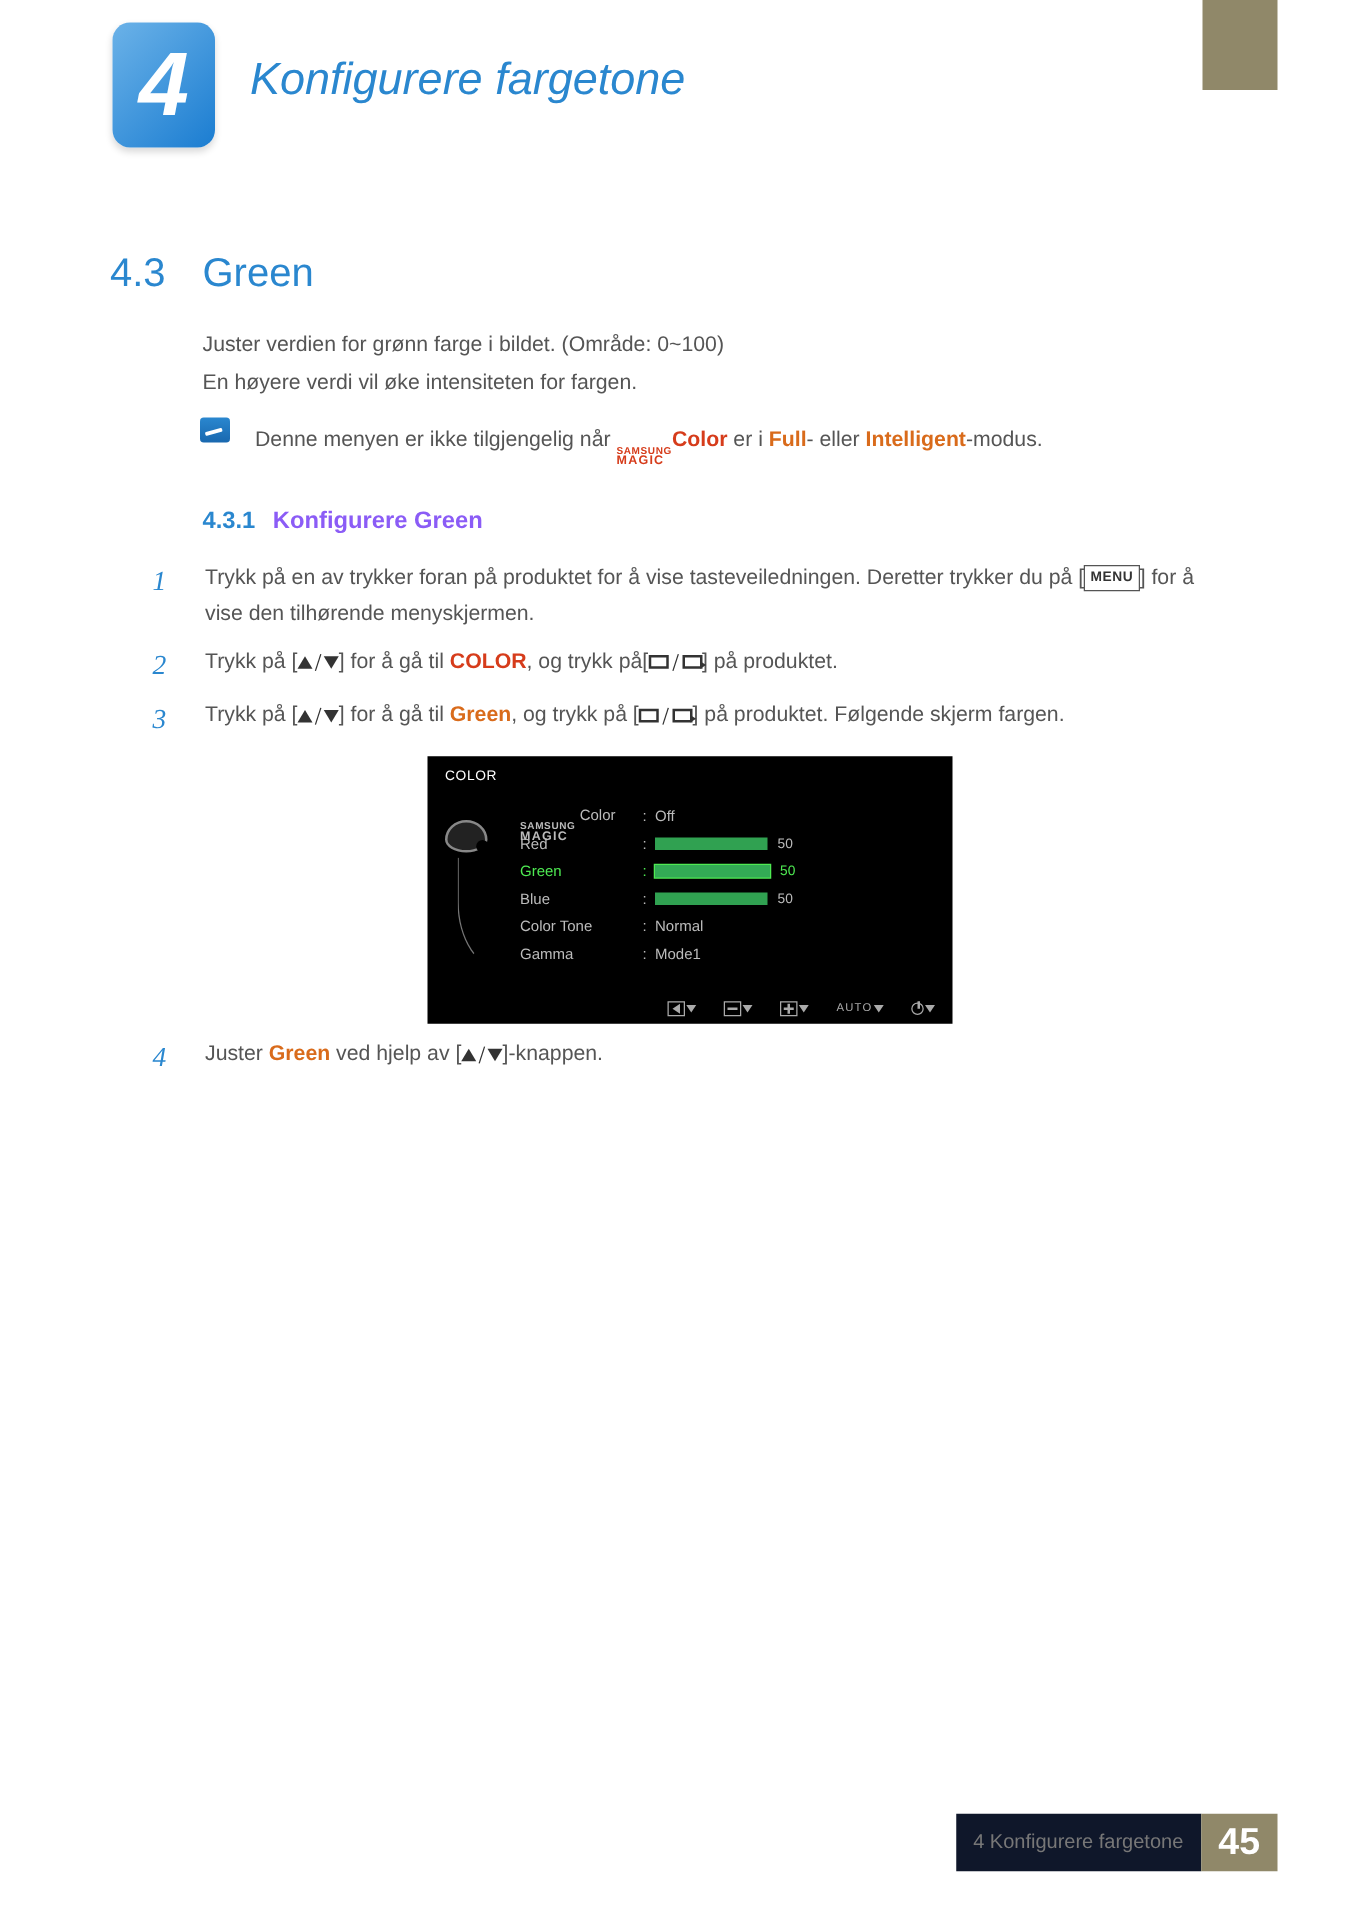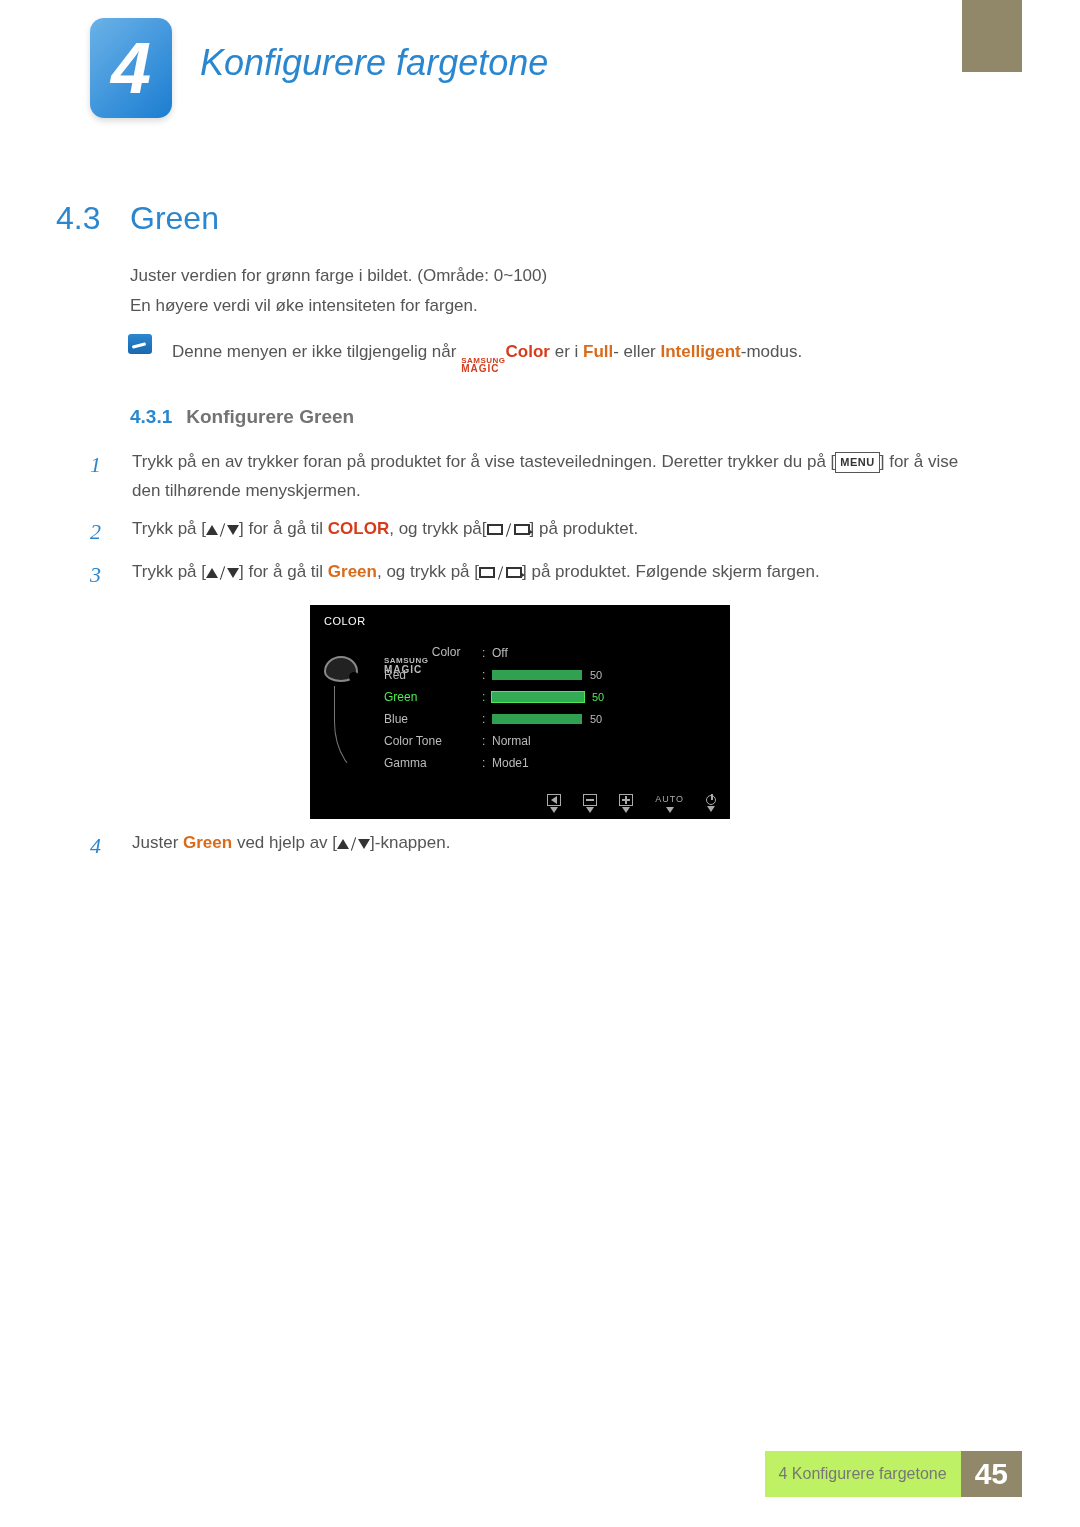--- a/index.html
+++ b/index.html
@@ -41,21 +41,21 @@
   }
   .chapter-title {
     position: absolute;
     left: 200px;
     top: 42px;
     font-size: 36px;
     color: #2a87cf;
     font-style: italic;
   }
   .content {
-    padding: 70px 100px 0 56px;
+    padding: 70px 100px 0 88px;
   }
   .sec-row {
     display: flex;
     gap: 28px;
     margin-bottom: 26px;
   }
   .sec-num { font-size: 32px; color: #2a87cf; min-width: 46px; }
   .sec-title { font-size: 32px; color: #2a87cf; }
   .body { margin-left: 74px; font-size: 17px; line-height: 1.5; color: #555; }
   .p { margin: 4px 0; }
@@ -76,21 +76,21 @@
     background: #fff;
     border-radius: 1px;
     transform: rotate(-15deg);
   }
   .magic { font-size: 10px; letter-spacing: 1px; font-weight: bold; vertical-align: middle; display:inline-block; line-height:0.9;}
   .magic .top { display:block; font-size:8px; letter-spacing:0.5px;margin-top:25px;}
   .orange { color: #d96b1b; font-weight: bold; }
   .red { color: #d63c1b; font-weight: bold; }
   .subsec-row { display: flex; gap: 14px; margin: 30px 0 16px 0; }
   .subsec-num { color: #2a87cf; font-size: 19px; font-weight: bold; }
-  .subsec-title { color: #737373; font-size: 19px; font-weight: bold; }
+  .subsec-title { color: #8b5cf6; font-size: 19px; font-weight: bold; }
   ol.steps { list-style: none; margin-left: -40px; }
   ol.steps li { display: flex; gap: 20px; margin: 10px 0; }
   ol.steps .n { color: #2a87cf; font-style: italic; font-size: 22px; min-width: 22px; font-family: Georgia, serif;}
   ol.steps .t { flex: 1; line-height: 1.7; }
   .menubox { display:inline-block; border:1px solid #555; padding:0 4px; font-size:11px; font-weight:bold; color:#333; letter-spacing:0.5px; vertical-align:middle;}
   .arrows { display:inline-flex; vertical-align:middle; gap:2px; align-items:center;}
   .tri-up { width:0;height:0;border-left:6px solid transparent;border-right:6px solid transparent;border-bottom:10px solid #333;}
   .tri-down { width:0;height:0;border-left:6px solid transparent;border-right:6px solid transparent;border-top:10px solid #333;}
   .sep { width:5px;height:14px; position:relative;}
   .sep::before{content:"";position:absolute;left:2px;top:0;width:1px;height:100%;background:#333;transform:rotate(18deg);}
@@ -121,36 +121,36 @@
   .osd-val { width:68px;}
   .osd-bar-wrap { flex:1; display:flex; align-items:center; gap:8px;}
   .osd-bar { height:10px; background:#3a5; width:90px; }
   .osd-bar.dim { opacity:0.95;}
   .osd-bar.sel { box-shadow:0 0 0 1px #4eea52; width:92px;}
   .osd-num { width:24px; text-align:left; font-size:11px;}
   .osd-bot {
     position:absolute; bottom:6px; right:14px; display:flex; gap:22px; align-items:center;
     font-size:10px; color:#aaa;
   }
-  .btn-ic{display:inline-flex;flex-direction:column;align-items:center;gap:1px;margin-top:12px;}
+  .btn-ic{display:inline-flex;flex-direction:row;align-items:center;gap:1px;margin-top:12px;}
   .tri-dn-s{width:0;height:0;border-left:4px solid transparent;border-right:4px solid transparent;border-top:6px solid #aaa;}
   .sqbtn{width:14px;height:12px;border:1px solid #aaa;display:flex;align-items:center;justify-content:center;}
   .tri-l-s{width:0;height:0;border-top:4px solid transparent;border-bottom:4px solid transparent;border-right:6px solid #aaa;}
   .minus{width:8px;height:2px;background:#aaa;}
   .plus{position:relative;width:8px;height:8px;}
   .plus::before,.plus::after{content:"";position:absolute;background:#aaa;}
   .plus::before{left:3px;top:0;width:2px;height:8px;}
   .plus::after{left:0;top:3px;width:8px;height:2px;}
   .pwr{width:10px;height:10px;border:1px solid #aaa;border-radius:50%;position:relative;}
   .pwr::after{content:"";position:absolute;left:4px;top:-2px;width:2px;height:6px;background:#aaa;}
   
   .footer {
     position:absolute; bottom:30px; right:58px; display:flex; align-items:stretch;
   }
-  .footer-text { background:#bef264; color:#777; font-size:16px; padding:14px 14px;}
+  .footer-text { background:#0f172a; color:#777; font-size:16px; padding:14px 14px;}
   .footer-page { background:#908869; color:#fff; font-size:30px; font-weight:bold; padding:6px 14px;}
 </style>
 </head>
 <body>
 
 <div class="right-band"></div>
 
 <div class="header">
   <div class="chapter-badge">4</div>
   <div class="chapter-title">Konfigurere fargetone</div>

